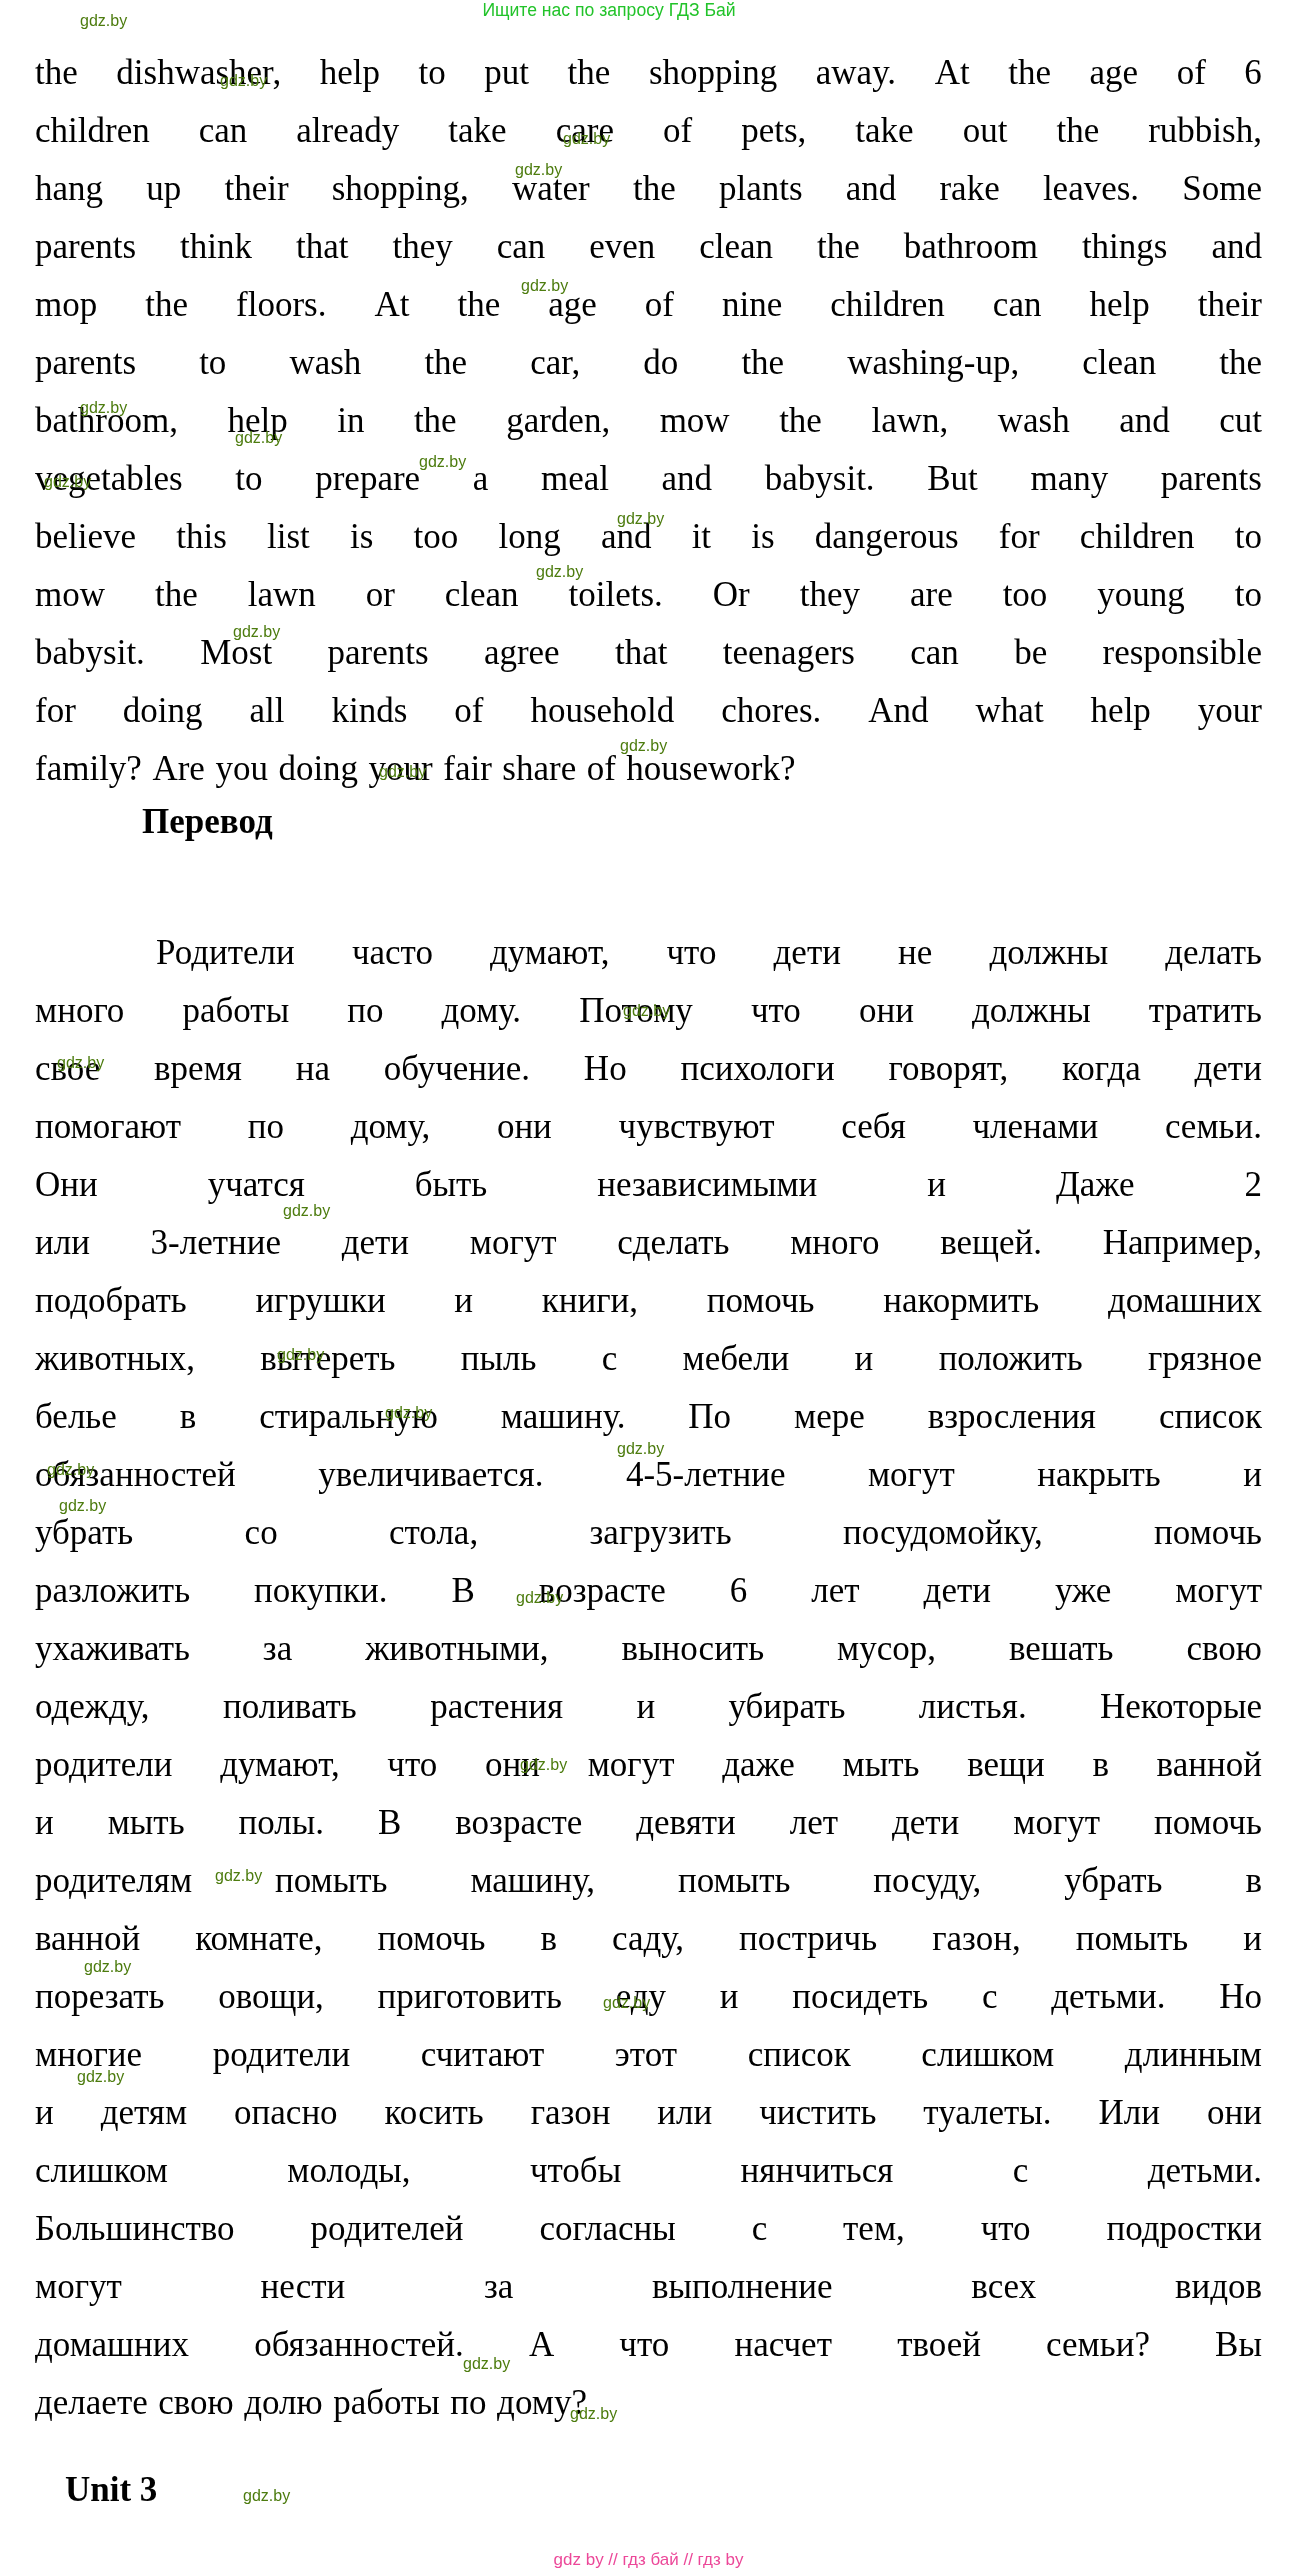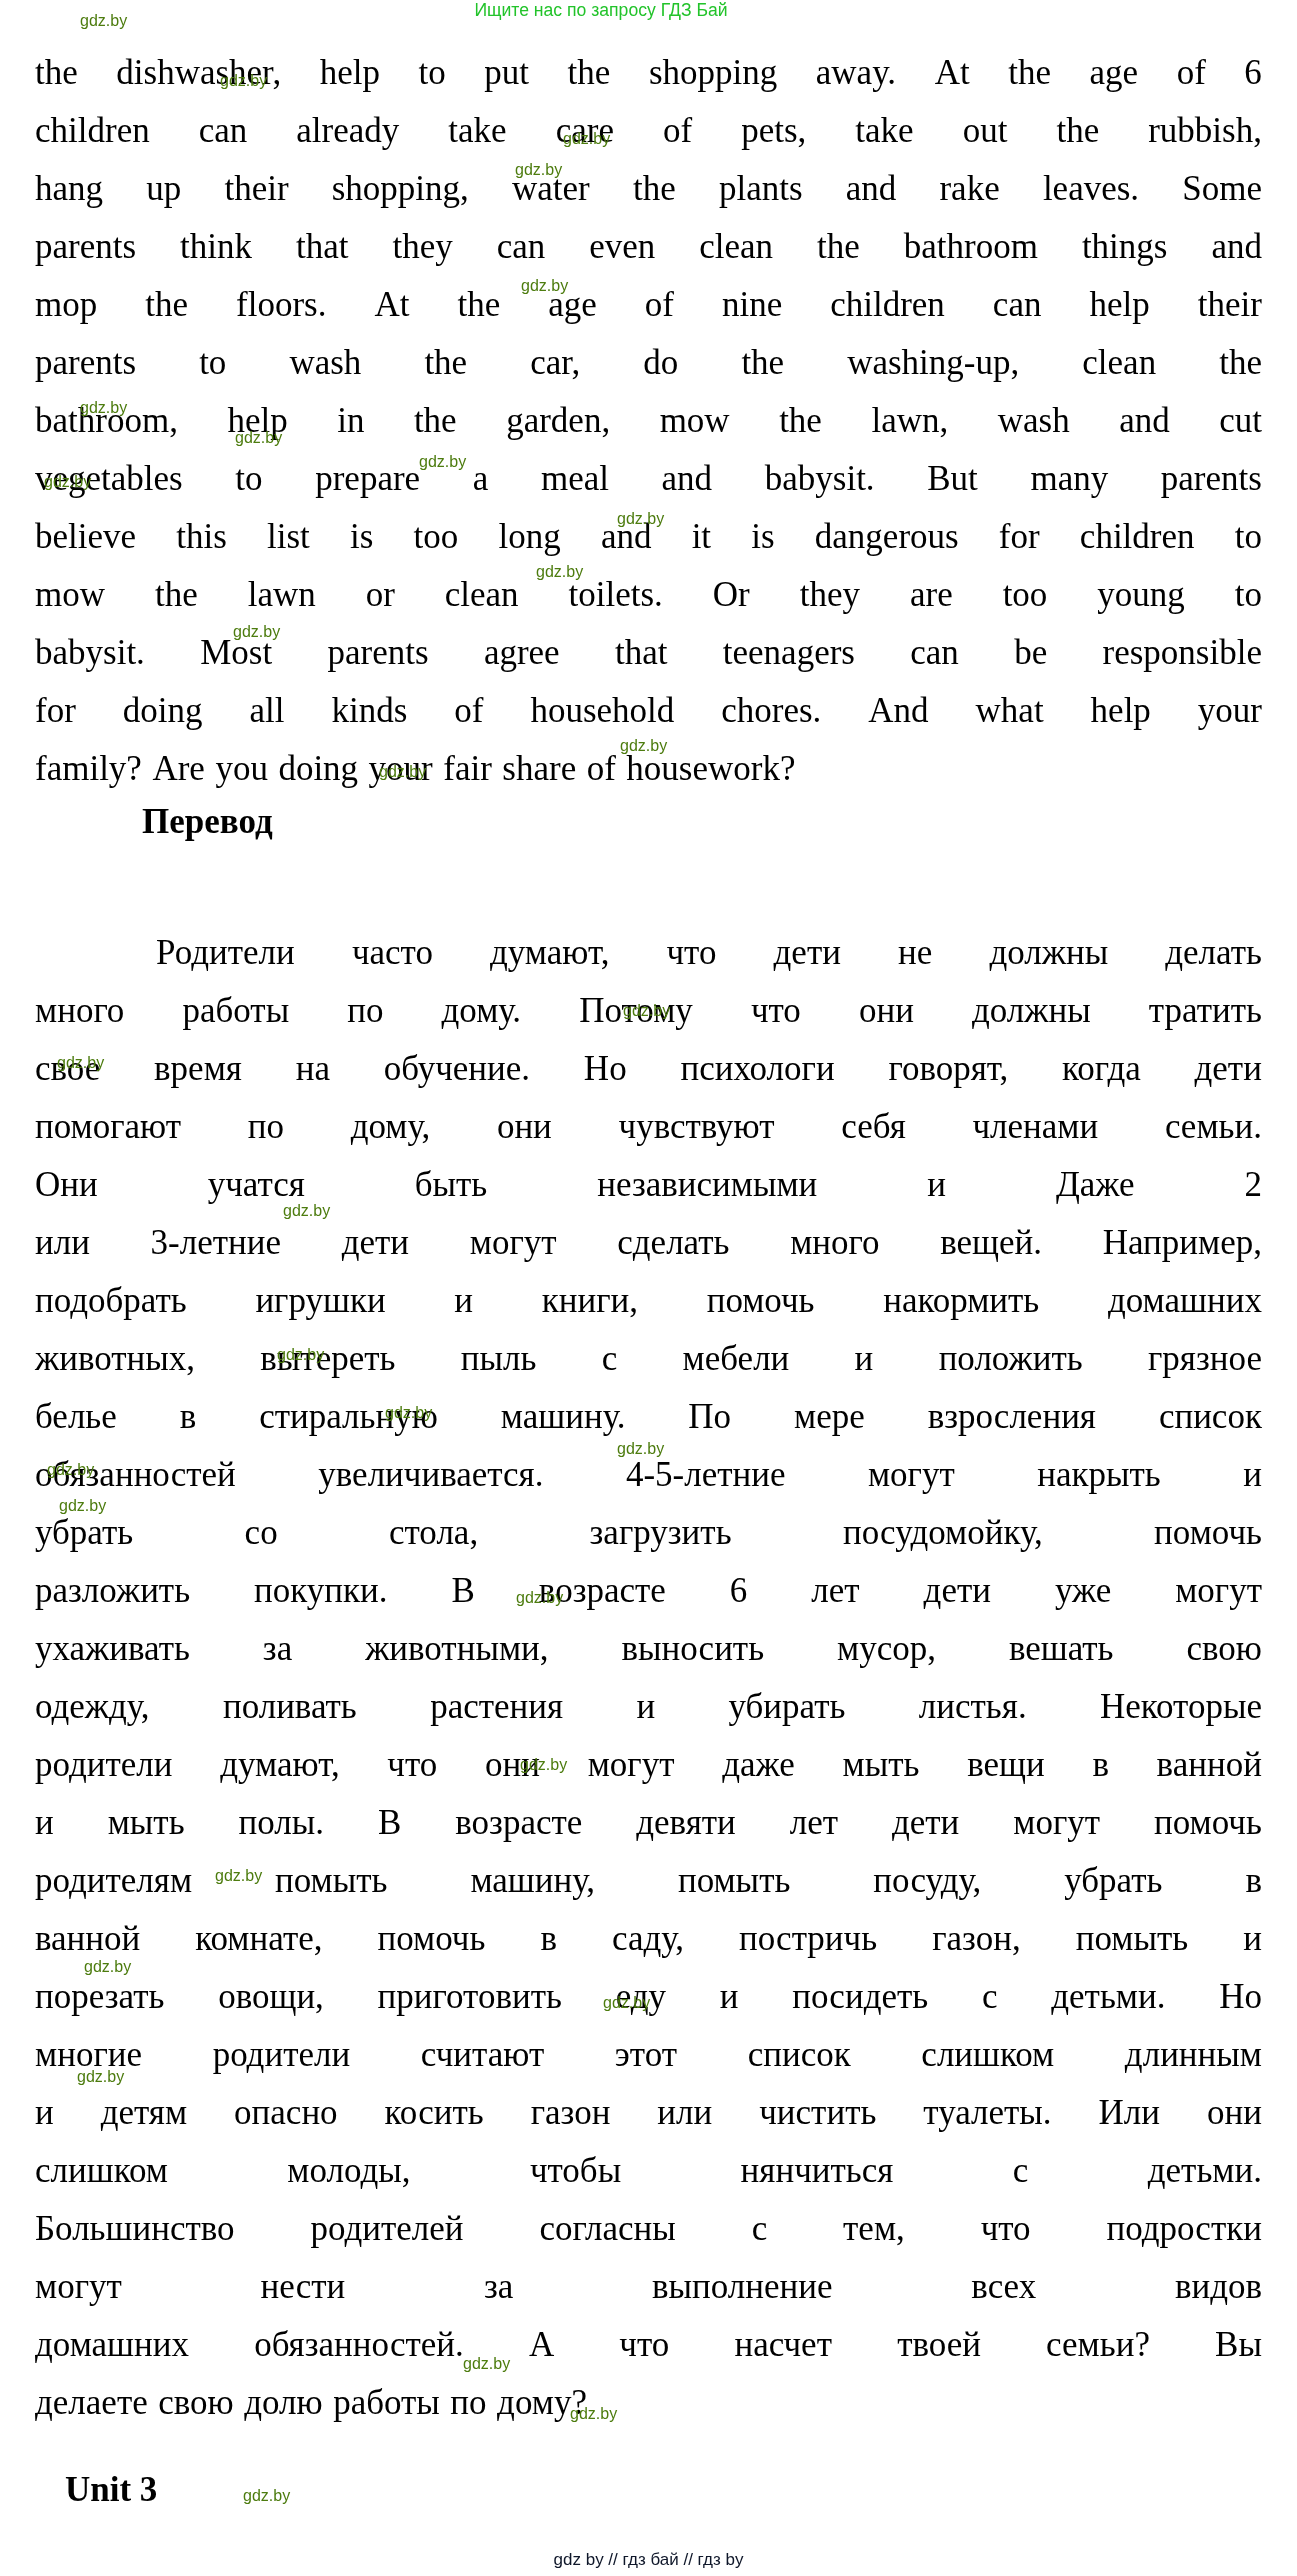--- a/index.html
+++ b/index.html
@@ -13,21 +13,21 @@
     position: relative;
     overflow: hidden;
     font-family: "Liberation Serif", "DejaVu Serif", serif;
     color: #000000;
   }
 
   
   .promo-banner {
     position: absolute;
     top: 0px;
-    left: 0;
+    left: 8px;
     width: 1202px;
     text-align: center;
     font-family: "Liberation Sans", "DejaVu Sans", sans-serif;
     font-size: 17.6px;
     color: #22c32a;
     letter-spacing: 0px;
     white-space: nowrap;
   }
 
   
@@ -94,21 +94,21 @@
 
   
   .footer-links {
     position: absolute;
     left: 0;
     top: 2550px;
     width: 1297px;
     text-align: center;
     font-family: "Liberation Sans", "DejaVu Sans", sans-serif;
     font-size: 17px;
-    color: #0f172a;
+    color: #ec4899;
     white-space: nowrap;
   }
 </style>
 </head>
 <body>
 
 <div class="promo-banner">Ищите нас по запросу ГДЗ Бай</div>
 
 <div class="page">
   <div class="para" id="english-paragraph">

